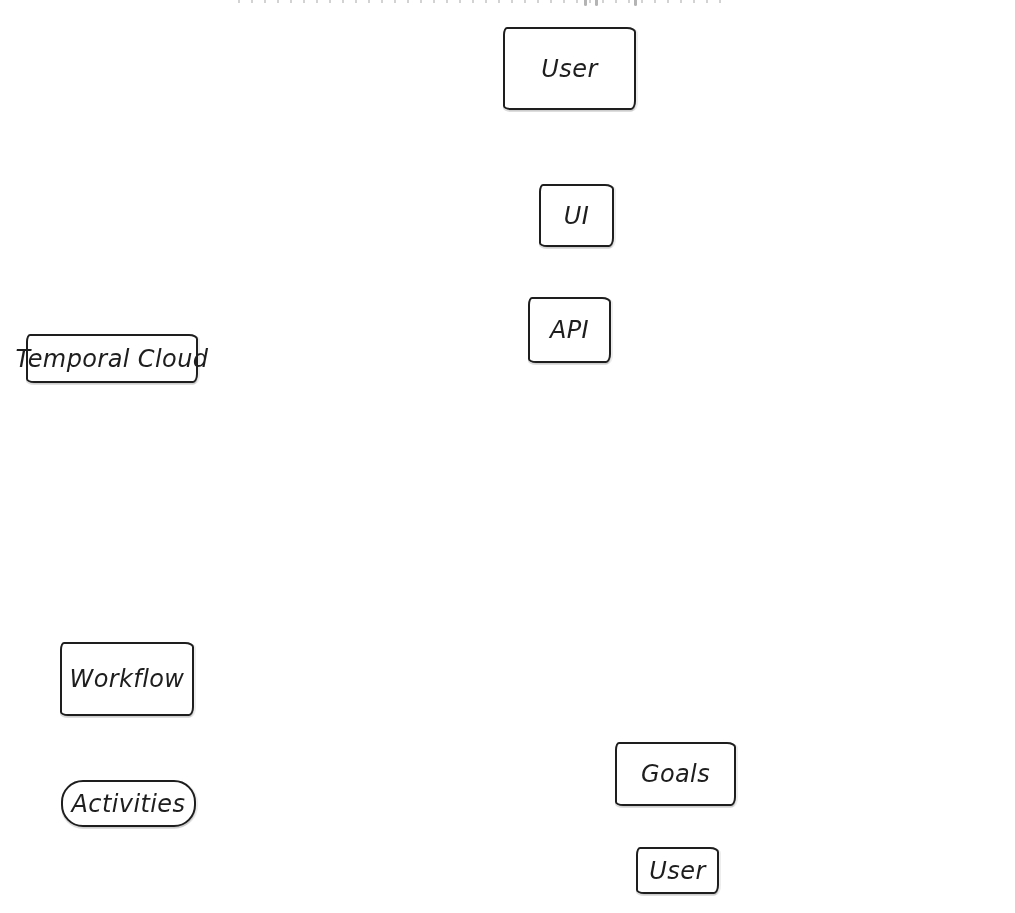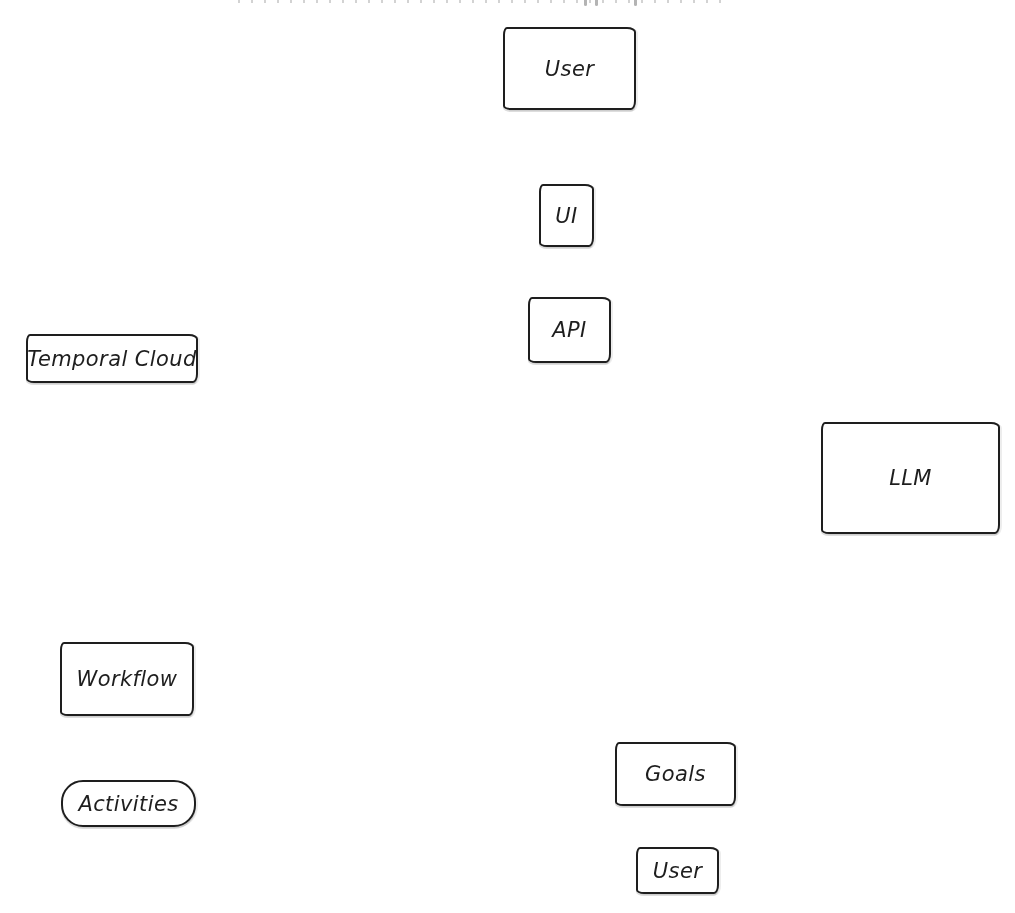--- a/index.html
+++ b/index.html
@@ -23,28 +23,28 @@
     border: 2.5px solid #1e1e1e;
     border-radius: 4px 9px 5px 8px / 8px 5px 9px 4px;
     box-shadow: 0 2px 0 rgba(30,30,30,0.15), 2px 1px 0 rgba(30,30,30,0.08);
     display: flex;
     align-items: center;
     justify-content: center;
   }
   .node-label {
     font-family: "DejaVu Sans", sans-serif;
     font-style: italic;
-    font-size: 21px;
+    font-size: 24px;
     letter-spacing: 0.4px;
     color: #1e1e1e;
     white-space: nowrap;
   }
   
   .n-user            { left: 503px; top: 27px;  width: 133px; height: 83px; }
-  .n-ui              { left: 539px; top: 184px; width: 55px;  height: 63px; }
+  .n-ui              { left: 539px; top: 184px; width: 75px;  height: 63px; }
   .n-api             { left: 528px; top: 297px; width: 83px;  height: 66px; }
   .n-temporal-cloud  { left: 26px;  top: 334px; width: 172px; height: 49px; }
   .n-temporal-worker { left: 13px;  top: 469px; width: 225px; height: 50px; }
   .n-llm             { left: 821px; top: 422px; width: 179px; height: 112px; }
   .n-workflow        { left: 60px;  top: 642px; width: 134px; height: 74px; }
   .n-activities      { left: 61px;  top: 780px; width: 135px; height: 47px; border-radius: 22px; }
   .n-goals           { left: 615px; top: 742px; width: 121px; height: 64px; align-items: center; }
   .n-tools           { left: 636px; top: 847px; width: 83px;  height: 47px; }
 
   
@@ -91,23 +91,20 @@
 
   <div class="node n-api">
     <span class="node-label">API</span>
   </div>
 
   <div class="node n-temporal-cloud">
     <span class="node-label">Temporal Cloud</span>
   </div>
 
 
-  <div class="node n-llm">
-    <span class="node-label">LLM</span>
-  </div>
 
   <div class="node n-workflow">
     <span class="node-label">Workflow</span>
   </div>
 
   <div class="node n-activities">
     <span class="node-label">Activities</span>
   </div>
 
   <div class="node n-goals">

